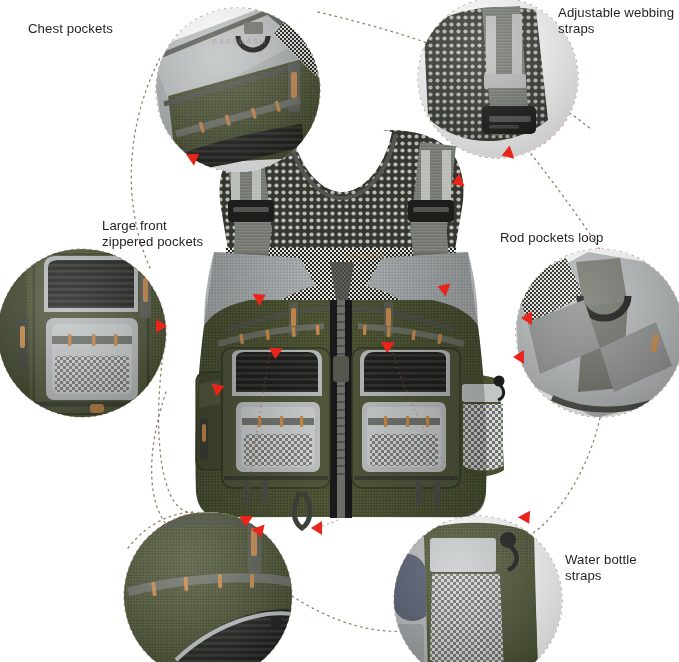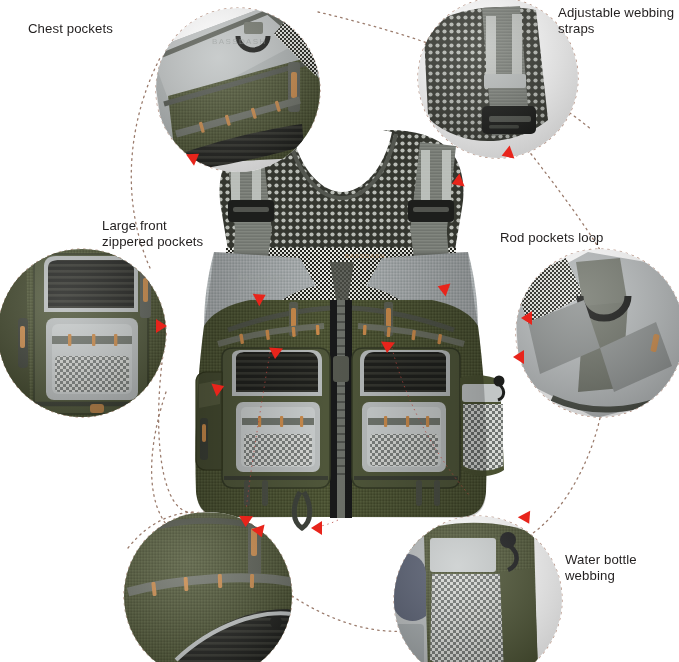--- a/index.html
+++ b/index.html
@@ -439,15 +439,15 @@
   <div class="callout-label" style="left:558px;top:5px;width:125px;">Adjustable webbing
 straps</div>
 
   <div class="callout-label" style="left:94px;top:218px;width:125px;margin-left:8px;">Large front
 zippered pockets</div>
 
   <div class="callout-label" style="left:500px;top:230px;">Rod pockets loop</div>
 
 
   <div class="callout-label" style="left:565px;top:552px;width:110px;">Water bottle
-webbing</div>
+straps</div>
 
 </div>
 
 </body></html>

